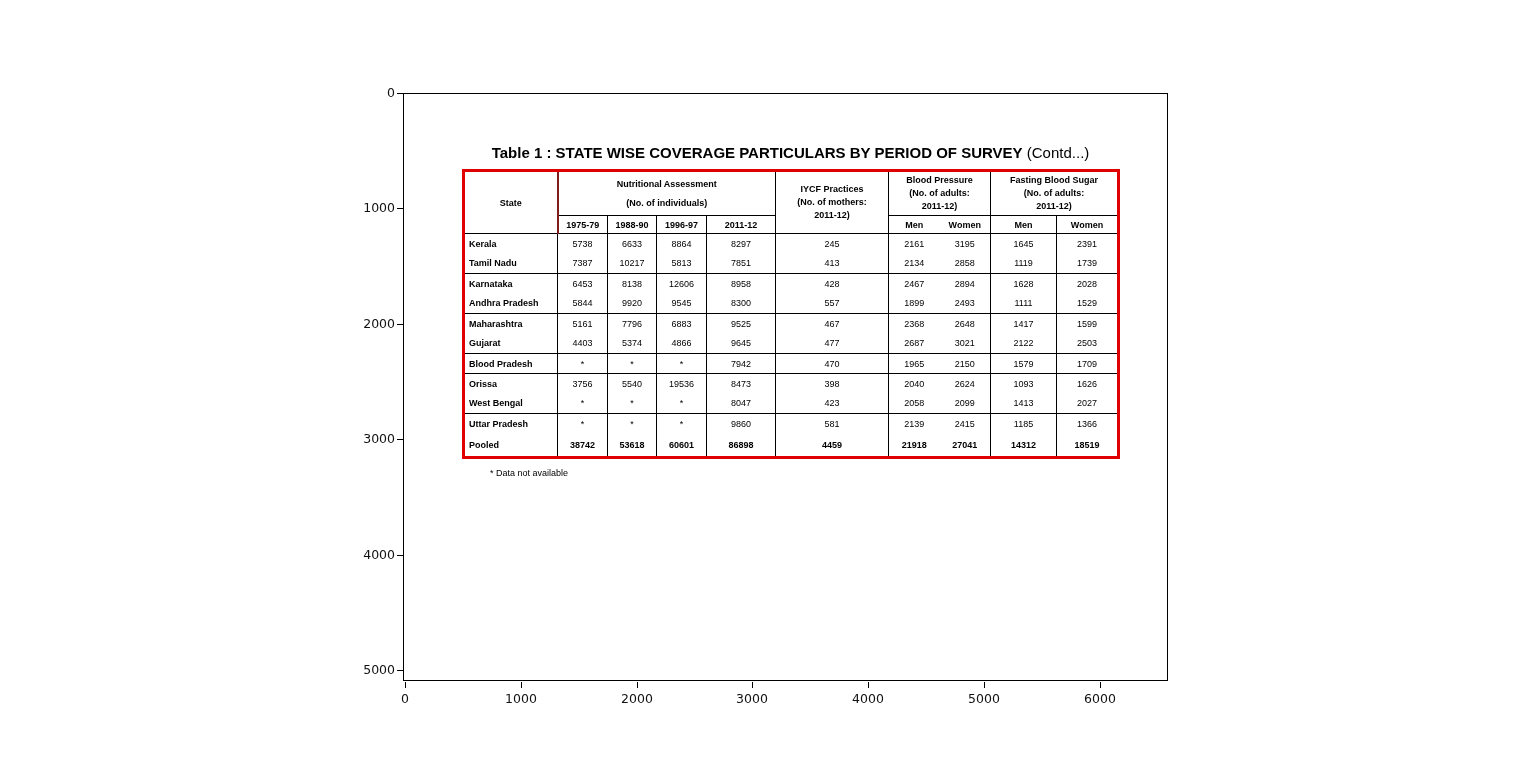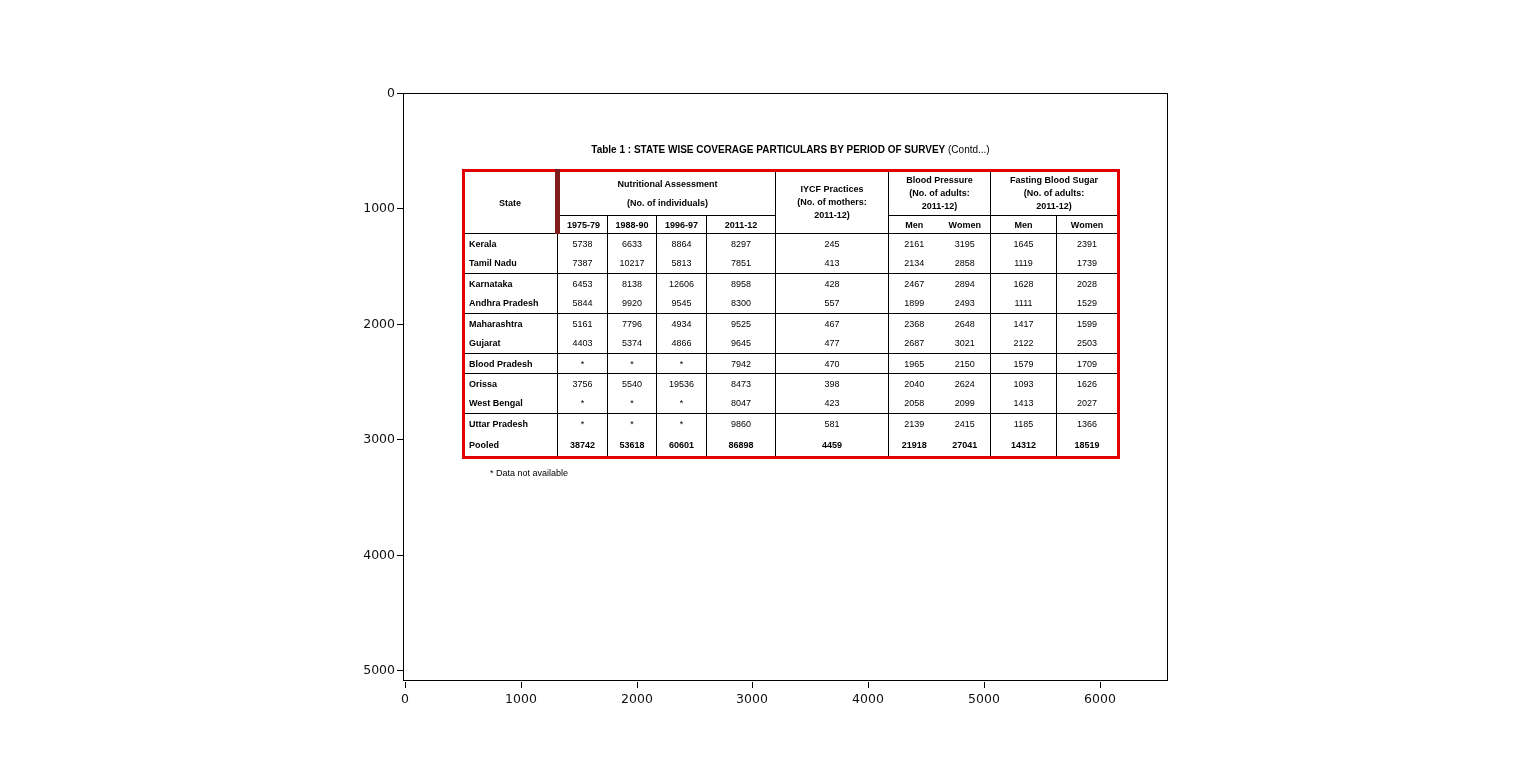--- a/index.html
+++ b/index.html
@@ -11,32 +11,32 @@
           border:1px solid #000; background:#fff; }
   .ytick-label { position:absolute; left:335px; width:60px; text-align:right;
                  font-size:12.5px; color:#111; line-height:16px; }
   .xtick-label { position:absolute; top:691px; width:70px; text-align:center;
                  font-size:12.5px; color:#111; line-height:16px; }
   .ytick-mark { position:absolute; width:6px; height:1px; background:#000; left:397px; }
   .xtick-mark { position:absolute; width:1px; height:6px; background:#000; top:682px; }
 
   
   .doc-title { position:absolute; left:58px; top:50px; width:657px; text-align:center;
-               font-size:10px; color:#000; font-family:"Liberation Sans",sans-serif; }
+               font-size:15px; color:#000; font-family:"Liberation Sans",sans-serif; }
   .doc-title .main { font-weight:bold; }
 
   table.t { position:absolute; left:58px; top:75px; border-collapse:collapse;
             table-layout:fixed; border:3px solid #e00000;
             font-family:"Liberation Sans",sans-serif; color:#000; }
   .t th, .t td { padding:0; font-size:9px; text-align:center; vertical-align:middle;
                  overflow:hidden; white-space:nowrap; }
   .t th { font-weight:bold; }
   
   .t td + td, .t th + th { border-left:1px solid #000; }
-  .t .rspan { border-right:5px solid #7f1d1d; }
+  .t .rspan { border-right:2px solid #7f1d1d; }
   .t .no-lb { border-left:none !important; }
   
   .t .hdr1 th { border-bottom:1px solid #000; }
   .t .hdr2 th, .t th.rowspan2 { border-bottom:1px solid #000; }
   .t tr.sep td { border-bottom:1px solid #000;margin-top:44px; }
   .t .grp { line-height:13px; }
   .t .grp span { display:block; }
   .t .grp-na span { line-height:19px; }
   .t td.state { text-align:left; padding-left:4px;font-weight:bold; }
   .t tr.pooled td { font-weight:bold; }
@@ -176,21 +176,21 @@
       <td>557</td>
       <td>1899</td>
       <td class="no-lb">2493</td>
       <td>1111</td>
       <td>1529</td>
     </tr>
     <tr style="height:20px">
       <td class="state">Maharashtra</td>
       <td>5161</td>
       <td>7796</td>
-      <td>4934</td>
+      <td>6883</td>
       <td>9525</td>
       <td>467</td>
       <td>2368</td>
       <td class="no-lb">2648</td>
       <td>1417</td>
       <td>1599</td>
     </tr>
     <tr style="height:20px" class="sep">
       <td class="state">Gujarat</td>
       <td>4403</td>

